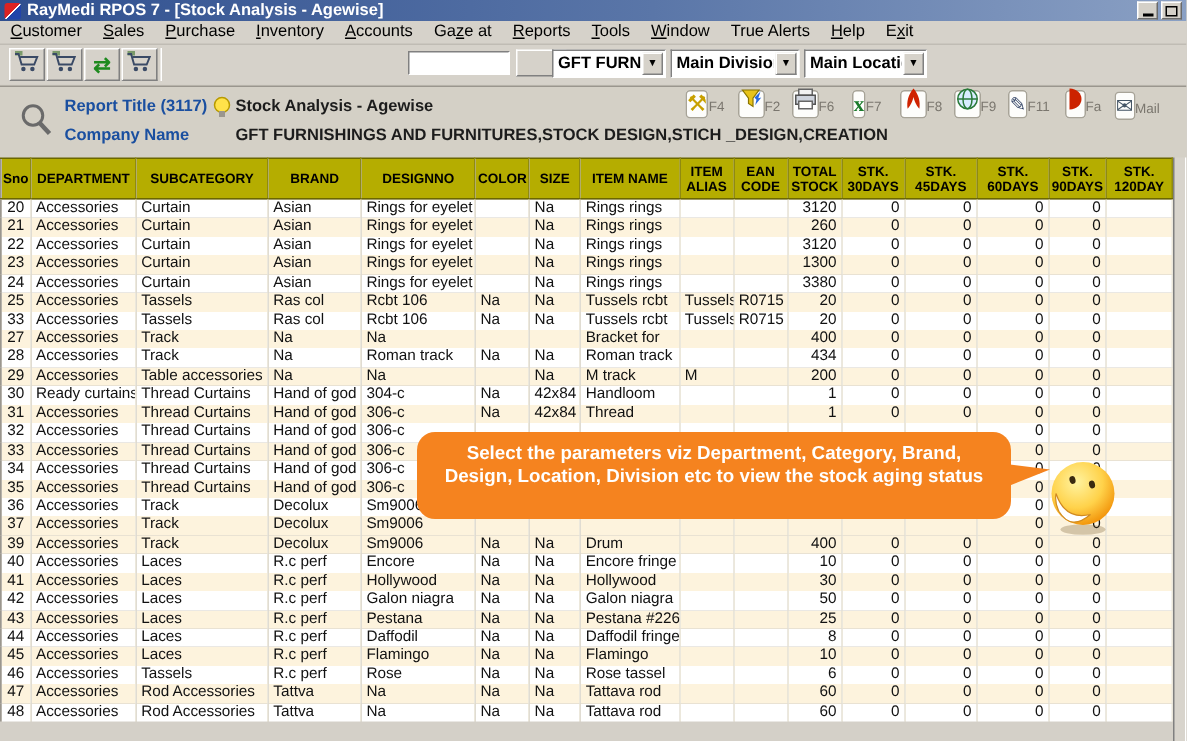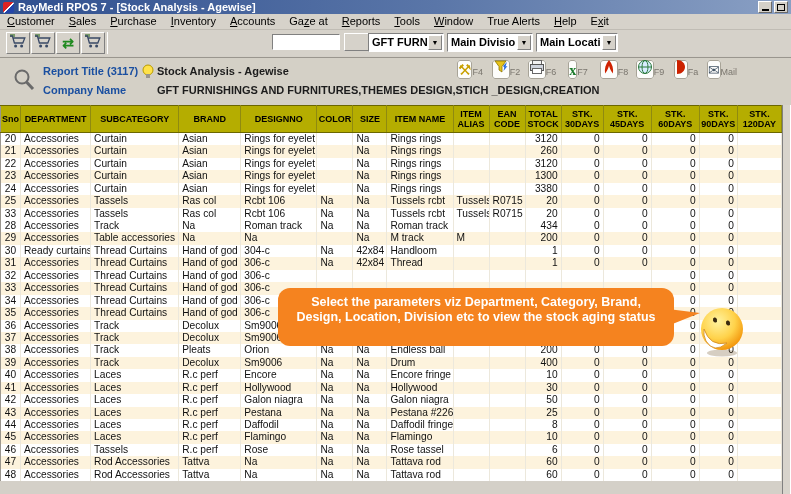--- a/index.html
+++ b/index.html
@@ -132,41 +132,42 @@
   </span>
   <span class="rlabel" style="left:43px;top:7px;">Report Title (3117)</span>
   <span class="bulb">
     <svg width="12" height="15">
         <circle cx="6" cy="6" r="5" fill="#ffe24a" stroke="#b89a00"></circle>
         <rect x="4" y="10" width="4" height="4" fill="#9a968e"></rect>
       </svg>
   </span>
   <span class="rvalue" style="left:157px;top:7px;">Stock Analysis - Agewise</span>
   <span class="rlabel" style="left:43px;top:26px;">Company Name</span>
-  <span class="rvalue" style="left:157px;top:26px;">GFT FURNISHINGS AND FURNITURES,THEMES DESIGN,STICH _DESIGN,CREATION</span>
+  <span class="rvalue" style="left:157px;top:26px;">GFT FURNISHINGS AND FURNITURES,STOCK DESIGN,STICH _DESIGN,CREATION</span>
   <div class="actions">
       <span class="acell"><span class="abtn"><span style="font-size:15px;color:#c8a000;">⚒</span></span><span class="albl">F4</span></span>
       <span class="acell"><span class="abtn"><svg width="16" height="16">
             <path d="M2 2h11l-4 5.5V13l-3-2V7.5Z" fill="#e8c31a" stroke="#8a7500" stroke-width="0.8"></path>
             <path d="M10 7l4-4-1.5 4.5 2-0.5-4 5 0.8-3.5z" fill="#2a6adf"></path>
           </svg></span><span class="albl">F2</span></span>
       <span class="acell"><span class="abtn"><svg width="16" height="16">
             <rect x="3.5" y="1.5" width="9" height="4" fill="#f2f2f2" stroke="#666"></rect>
             <rect x="1.5" y="5.5" width="13" height="6" fill="#cfd4dd" stroke="#555"></rect>
             <rect x="3.5" y="9.5" width="9" height="5" fill="#fff" stroke="#666"></rect>
           </svg></span><span class="albl">F6</span></span>
       <span class="acell"><span class="abtn"><b style="color:#1a7a2a;font-size:14px;font-family:'Liberation Serif',serif;">x</b></span><span class="albl">F7</span></span>
       <span class="acell"><span class="abtn"><svg width="16" height="16">
             <path d="M8 1C4.5 5 3.3 10 4.1 14.5 6.9 11 7.6 8.4 8 6.6 8.4 8.4 9.1 11 11.9 14.5 12.7 10 11.5 5 8 1Z" fill="#cf2200"></path>
           </svg></span><span class="albl">F8</span></span>
       <span class="acell"><span class="abtn"><svg width="16" height="16">
             <circle cx="8" cy="8" r="6.5" fill="#d8ecff" stroke="#2a7a3a"></circle>
             <ellipse cx="8" cy="8" rx="3" ry="6.5" fill="none" stroke="#2a7a3a"></ellipse>
             <line x1="1.5" y1="8" x2="14.5" y2="8" stroke="#2a7a3a"></line>
           </svg></span><span class="albl">F9</span></span>
+      <span class="acell"><span class="abtn"><span style="font-size:13px;color:#334466;">✎</span></span><span class="albl">F11</span></span>
       <span class="acell"><span class="abtn"><svg width="12" height="16">
             <path d="M2 1c5 0 8 3.5 8 7s-3 7-8 7z" fill="#cc2200"></path>
           </svg></span><span class="albl">Fa</span></span>
       <span class="acell"><span class="abtn"><span style="font-size:14px;color:#445566;">✉</span></span><span class="albl">Mail</span></span>
     </div>
 </div>
 
 <table class="grid">
   <colgroup>
       <col style="width: 20px;">
@@ -334,20 +335,38 @@
         <td style="text-align: left;">Tussels rcbt</td>
         <td style="text-align: left;">Tussels</td>
         <td style="text-align: left;">R0715</td>
         <td style="text-align: right;">20</td>
         <td style="text-align: right;">0</td>
         <td style="text-align: right;">0</td>
         <td style="text-align: right;">0</td>
         <td style="text-align: right;">0</td>
         <td style="text-align: right;"></td>
       </tr>
+      <tr class="alt">
+        <td style="text-align: center;">27</td>
+        <td style="text-align: left;">Accessories</td>
+        <td style="text-align: left;">Track</td>
+        <td style="text-align: left;">Na</td>
+        <td style="text-align: left;">Na</td>
+        <td style="text-align: left;"></td>
+        <td style="text-align: left;"></td>
+        <td style="text-align: left;">Bracket for</td>
+        <td style="text-align: left;"></td>
+        <td style="text-align: left;"></td>
+        <td style="text-align: right;">400</td>
+        <td style="text-align: right;">0</td>
+        <td style="text-align: right;">0</td>
+        <td style="text-align: right;">0</td>
+        <td style="text-align: right;">0</td>
+        <td style="text-align: right;"></td>
+      </tr>
       <tr class="base">
         <td style="text-align: center;">28</td>
         <td style="text-align: left;">Accessories</td>
         <td style="text-align: left;">Track</td>
         <td style="text-align: left;">Na</td>
         <td style="text-align: left;">Roman track</td>
         <td style="text-align: left;">Na</td>
         <td style="text-align: left;">Na</td>
         <td style="text-align: left;">Roman track</td>
         <td style="text-align: left;"></td>
@@ -510,38 +529,20 @@
         <td style="text-align: left;">Decolux</td>
         <td style="text-align: left;">Sm9006</td>
         <td style="text-align: left;"></td>
         <td style="text-align: left;"></td>
         <td style="text-align: left;"></td>
         <td style="text-align: left;"></td>
         <td style="text-align: left;"></td>
         <td style="text-align: right;"></td>
         <td style="text-align: right;"></td>
         <td style="text-align: right;"></td>
-        <td style="text-align: right;">0</td>
-        <td style="text-align: right;">0</td>
-        <td style="text-align: right;"></td>
-      </tr>
-      <tr class="base">
-        <td style="text-align: center;">38</td>
-        <td style="text-align: left;">Accessories</td>
-        <td style="text-align: left;">Track</td>
-        <td style="text-align: left;">Pleats</td>
-        <td style="text-align: left;">Orion</td>
-        <td style="text-align: left;">Na</td>
-        <td style="text-align: left;">Na</td>
-        <td style="text-align: left;">Endless ball</td>
-        <td style="text-align: left;"></td>
-        <td style="text-align: left;"></td>
-        <td style="text-align: right;">200</td>
-        <td style="text-align: right;">0</td>
-        <td style="text-align: right;">0</td>
         <td style="text-align: right;">0</td>
         <td style="text-align: right;">0</td>
         <td style="text-align: right;"></td>
       </tr>
       <tr class="alt">
         <td style="text-align: center;">39</td>
         <td style="text-align: left;">Accessories</td>
         <td style="text-align: left;">Track</td>
         <td style="text-align: left;">Decolux</td>
         <td style="text-align: left;">Sm9006</td>

